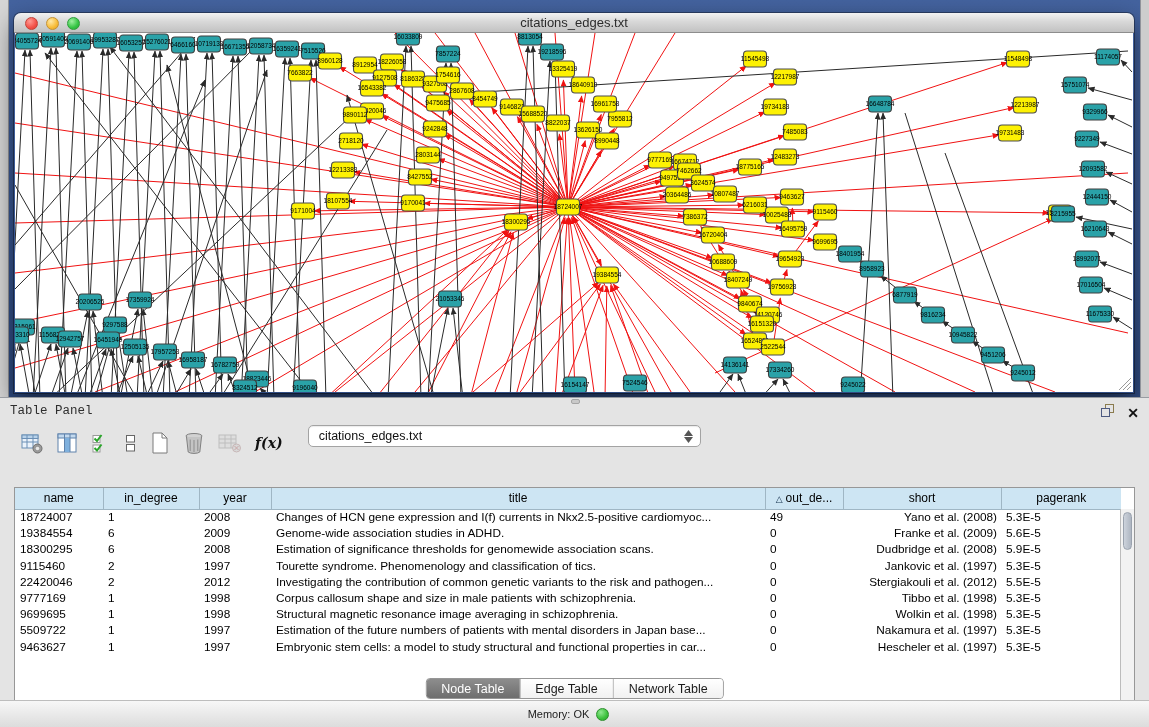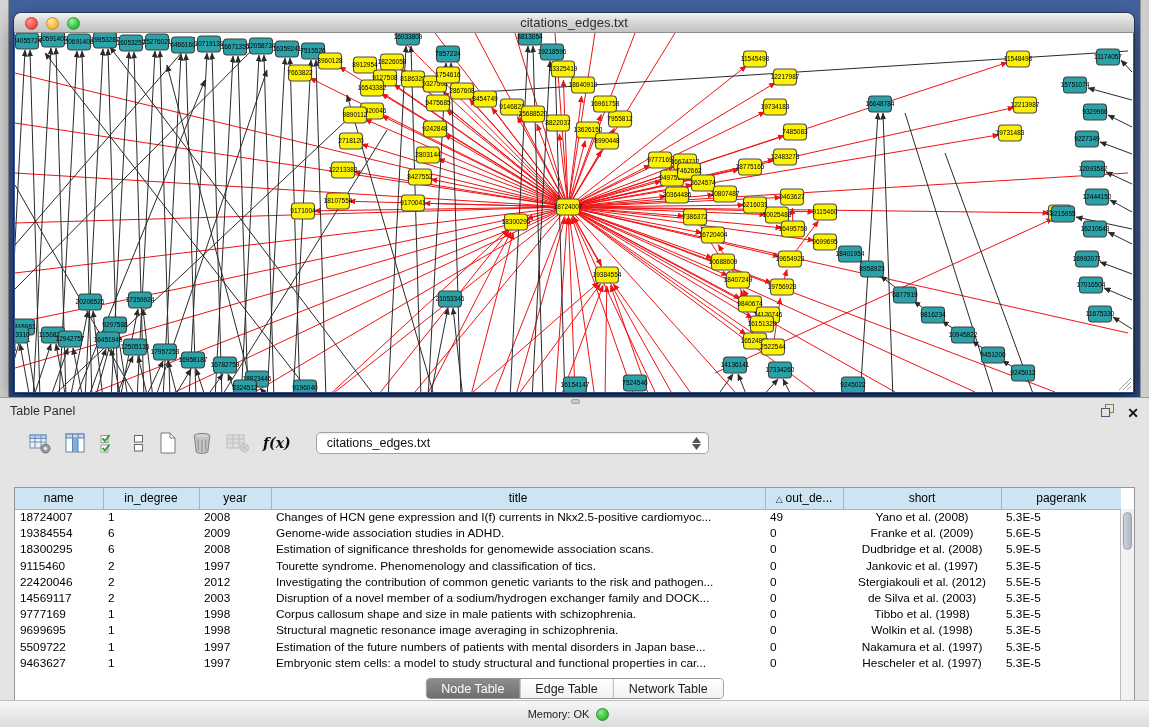--- a/index.html
+++ b/index.html
@@ -29,46 +29,46 @@
   .red { stroke:#f01212; stroke-width:1; fill:none; }
   .blk { stroke:#2a2a2a; stroke-width:1; fill:none; }
   .ny  { fill:#fdf103; stroke:#4c4c4c; stroke-width:1.1; }
   .nt  { fill:#2aa2a8; stroke:#3f3f3f; stroke-width:1.1; }
   .nlabel { font-size:6.5px; fill:#000; text-anchor:middle; font-family:"Liberation Sans",sans-serif; }
 
   
   #table-panel { position:absolute; left:0; top:397px; width:1149px; height:303px;
                  background:#e4e4e4; border-top:1px solid #989ca2; }
   .tp-header { height:27px; position:relative; }
-  .tp-title { position:absolute; left:10px; top:6px; font-size:12.5px; color:#2e2e2e; }
+  .tp-title { position:absolute; left:10px; top:6px; font-size:12.5px; color:#2e2e2e;font-family:Liberation Mono, monospace; }
   .tp-grip { position:absolute; left:50%; top:1px; width:9px; height:5px; margin-left:-4px;
              background:#c9c9c9; border:1px solid #a5a5a5; border-radius:2px; }
   .tp-actions { position:absolute; right:10px; top:5px; display:flex; gap:12px; align-items:center; }
   .close-x { font-size:14px; font-weight:bold; color:#111; line-height:14px; cursor:default; }
 
-  .tp-toolbar { height:36px; display:flex; align-items:center; padding-left:29px; }
+  .tp-toolbar { height:36px; display:flex; padding-left:21px; }
   .tool { margin-right:13px; display:flex; align-items:center; }
   .fx { font-family:"DejaVu Serif", serif; font-style:italic; font-weight:bold; font-size:14px; color:#111; }
   .combo { margin-left:12px; width:393px; height:22px; background:#fff; border:1px solid #a3a3a3;
            border-radius:5px; display:flex; align-items:center; box-shadow:inset 0 1px 1px rgba(0,0,0,.08); }
   .combo-text { flex:1; font-size:12.5px; color:#111; padding-left:10px; }
   .combo-stepper { width:18px; display:flex; flex-direction:column; align-items:center; gap:1px; padding-right:4px; }
 
   .tbl-wrap { position:absolute; left:14px; top:89px; width:1121px; height:230px;
               background:#fff; border:1px solid #979797; }
   table { border-collapse:collapse; table-layout:fixed; width:1106px; font-size:11.8px; color:#000; }
   col.c0{width:88px} col.c1{width:96px} col.c2{width:72px} col.c3{width:494px}
   col.c4{width:78px} col.c5{width:158px} col.c6{width:120px}
   thead th { height:21px; background:#cde5f3; border:1px solid #9fb6c4; border-top:none;
              font-weight:normal; font-size:12px; text-align:center; overflow:hidden; white-space:nowrap; }
   thead th:first-child { border-left:none; } thead th:last-child { border-right:none; }
   .sort-tri { font-size:9px; color:#14314d; margin-right:3px; }
   tbody td { height:16.2px; padding:0 4px; white-space:nowrap; overflow:hidden; }
   tbody td.num { padding-left:5px; }
-  tbody td.center { text-align:center; }
+  tbody td.center { text-align:right; }
   .vscroll { position:absolute; right:0; top:21px; bottom:0; width:14px; background:#f2f2f2;
              border-left:1px solid #bcbcbc; }
   .vthumb { position:absolute; left:2px; top:3px; width:9px; height:38px; border-radius:5px;
             background:linear-gradient(90deg,#cdd3dc,#aeb6c2); border:1px solid #9aa2ae; }
 
   .tabs { position:absolute; left:50%; top:280px; transform:translateX(-50%);
           display:flex; height:21px; border:1px solid #969696; border-radius:4px; overflow:hidden;
           background:#fff; box-shadow:0 1px 0 rgba(255,255,255,.7); }
   .tab { padding:0 15px; font-size:12.5px; line-height:20px; color:#1c1c1c;
          background:linear-gradient(#ffffff,#f1f1f1); border-right:1px solid #adadad; cursor:default; }
@@ -984,29 +984,20 @@
           <tr>
             <td class="num">22420046</td>
             <td class="num">2</td>
             <td class="num">2012</td>
             <td class="num">Investigating the contribution of common genetic variants to the risk and pathogen...</td>
             <td class="num">0</td>
             <td class="center">Stergiakouli et al. (2012)</td>
             <td class="num">5.5E-5</td>
           </tr>
           <tr>
-            <td class="num">14569117</td>
-            <td class="num">2</td>
-            <td class="num">2003</td>
-            <td class="num">Disruption of a novel member of a sodium/hydrogen exchanger family and DOCK...</td>
-            <td class="num">0</td>
-            <td class="center">de Silva et al. (2003)</td>
-            <td class="num">5.3E-5</td>
-          </tr>
-          <tr>
             <td class="num">9777169</td>
             <td class="num">1</td>
             <td class="num">1998</td>
             <td class="num">Corpus callosum shape and size in male patients with schizophrenia.</td>
             <td class="num">0</td>
             <td class="center">Tibbo et al. (1998)</td>
             <td class="num">5.3E-5</td>
           </tr>
           <tr>
             <td class="num">9699695</td>

